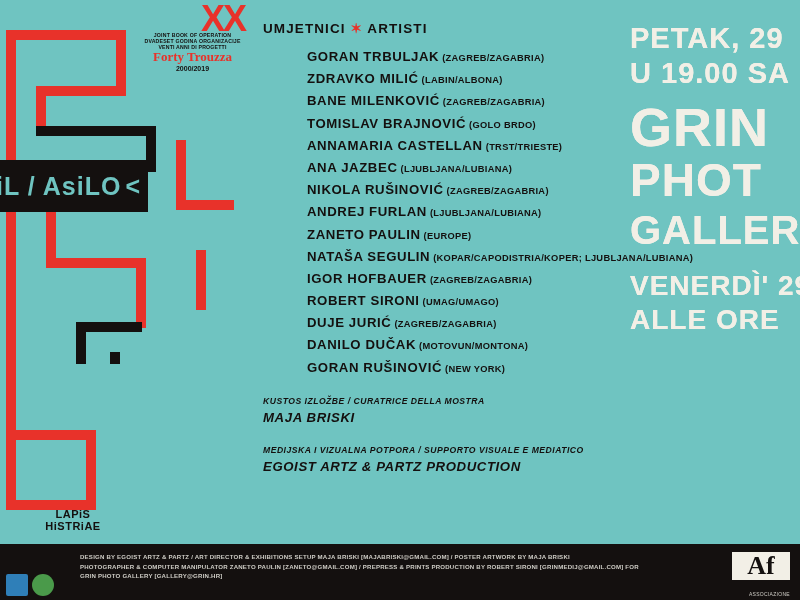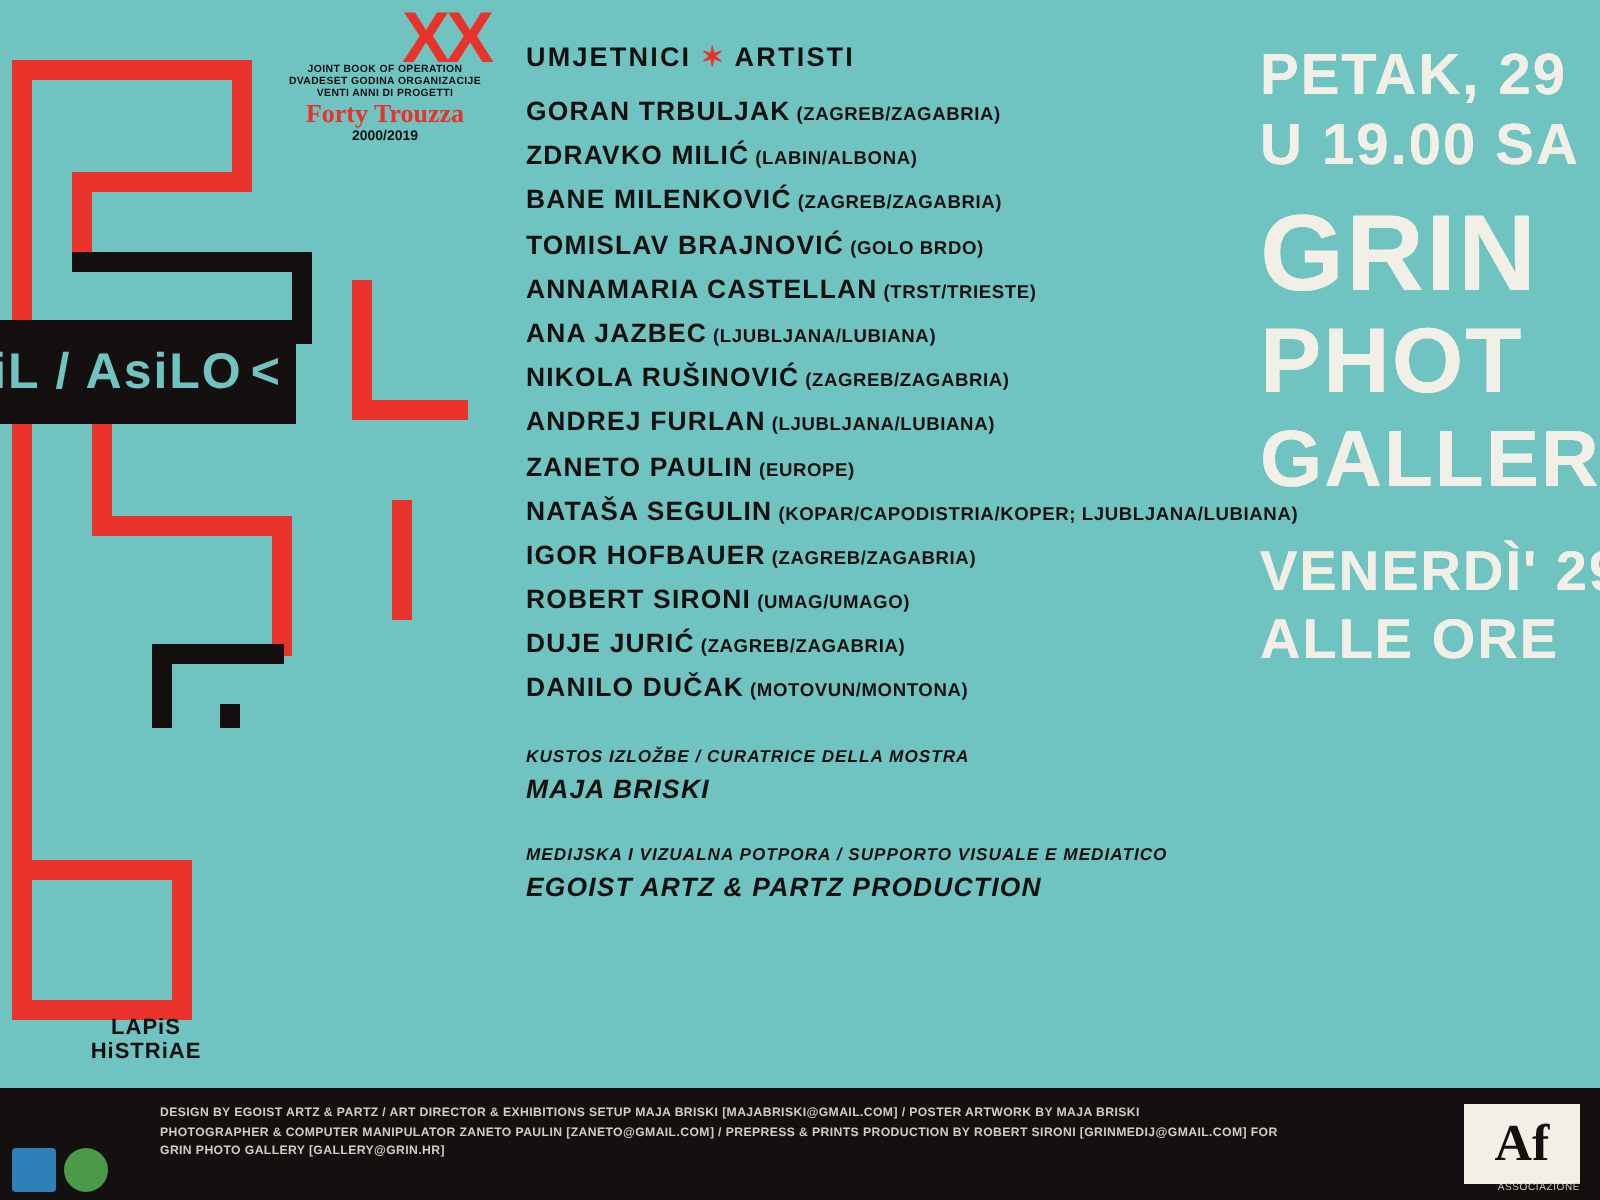--- a/index.html
+++ b/index.html
@@ -72,21 +72,21 @@
   }
   .section-title{
     color:#14100f;font-size:13.5px;font-weight:bold;letter-spacing:1.1px;
     margin-bottom:11px;
   }
   .star{color:#e8322a;}
   .artist-row{
     margin-bottom:4.2px;white-space:nowrap;
   }
   .artist-name{
-    color:#14100f;font-size:13.2px;font-weight:bold;letter-spacing:0.6px;
+    color:#14100f;font-size:13.2px;font-weight:bold;letter-spacing:0.6px;margin-left:44px;
   }
   .artist-origin{
     color:#14100f;font-size:9.3px;font-weight:bold;letter-spacing:0.3px;
     margin-left:3px;
   }
   .sub-block{margin-top:20px;font-style:italic;}
   .sub-label{
     color:#14100f;font-size:8.6px;font-weight:bold;letter-spacing:0.5px;
     margin-bottom:4px;
   }
@@ -119,21 +119,21 @@
   }
   .footer-credits{
     position:absolute;left:80px;top:8px;width:560px;
     color:#cfcdc6;font-size:6.1px;line-height:9.6px;font-weight:bold;
     letter-spacing:0.2px;
   }
   .f-logos{position:absolute;left:6px;bottom:4px;display:flex;gap:4px;align-items:flex-end;}
   .f-logo{width:22px;height:22px;background:#2f7fb8;border-radius:2px;}
   .f-logo.green{background:#4a9a4a;border-radius:50%;}
   .af-logo{
-    position:absolute;right:10px;top:8px;width:58px;height:40px;
+    position:absolute;right:10px;top:8px;width:58px;height:28px;
     background:#f2efe6;color:#14100f;font-weight:bold;font-size:26px;
     display:flex;align-items:center;justify-content:center;
     font-family:"Liberation Serif", serif;
   }
   .af-sub{
     position:absolute;right:10px;bottom:3px;color:#cfcdc6;font-size:5px;
     letter-spacing:0.3px;
   }
 </style>
 </head>
@@ -196,20 +196,21 @@
       <div class="artist-row"><span class="artist-name">ANNAMARIA CASTELLAN</span><span class="artist-origin">(TRST/TRIESTE)</span></div>
       <div class="artist-row"><span class="artist-name">ANA JAZBEC</span><span class="artist-origin">(LJUBLJANA/LUBIANA)</span></div>
       <div class="artist-row"><span class="artist-name">NIKOLA RUŠINOVIĆ</span><span class="artist-origin">(ZAGREB/ZAGABRIA)</span></div>
       <div class="artist-row"><span class="artist-name">ANDREJ FURLAN</span><span class="artist-origin">(LJUBLJANA/LUBIANA)</span></div>
       <div class="artist-row"><span class="artist-name">ZANETO PAULIN</span><span class="artist-origin">(EUROPE)</span></div>
       <div class="artist-row"><span class="artist-name">NATAŠA SEGULIN</span><span class="artist-origin">(KOPAR/CAPODISTRIA/KOPER; LJUBLJANA/LUBIANA)</span></div>
       <div class="artist-row"><span class="artist-name">IGOR HOFBAUER</span><span class="artist-origin">(ZAGREB/ZAGABRIA)</span></div>
       <div class="artist-row"><span class="artist-name">ROBERT SIRONI</span><span class="artist-origin">(UMAG/UMAGO)</span></div>
       <div class="artist-row"><span class="artist-name">DUJE JURIĆ</span><span class="artist-origin">(ZAGREB/ZAGABRIA)</span></div>
       <div class="artist-row"><span class="artist-name">DANILO DUČAK</span><span class="artist-origin">(MOTOVUN/MONTONA)</span></div>
+      <div class="artist-row"><span class="artist-name">GORAN RUŠINOVIĆ</span><span class="artist-origin">(NEW YORK)</span></div>
     </div>
 
     <div class="sub-block">
       <div class="sub-label">KUSTOS IZLOŽBE / CURATRICE DELLA MOSTRA</div>
       <div class="sub-value">MAJA BRISKI</div>
     </div>
 
     <div class="sub-block">
       <div class="sub-label">MEDIJSKA I VIZUALNA POTPORA / SUPPORTO VISUALE E MEDIATICO</div>
       <div class="sub-value">EGOIST ARTZ &amp; PARTZ PRODUCTION</div>

